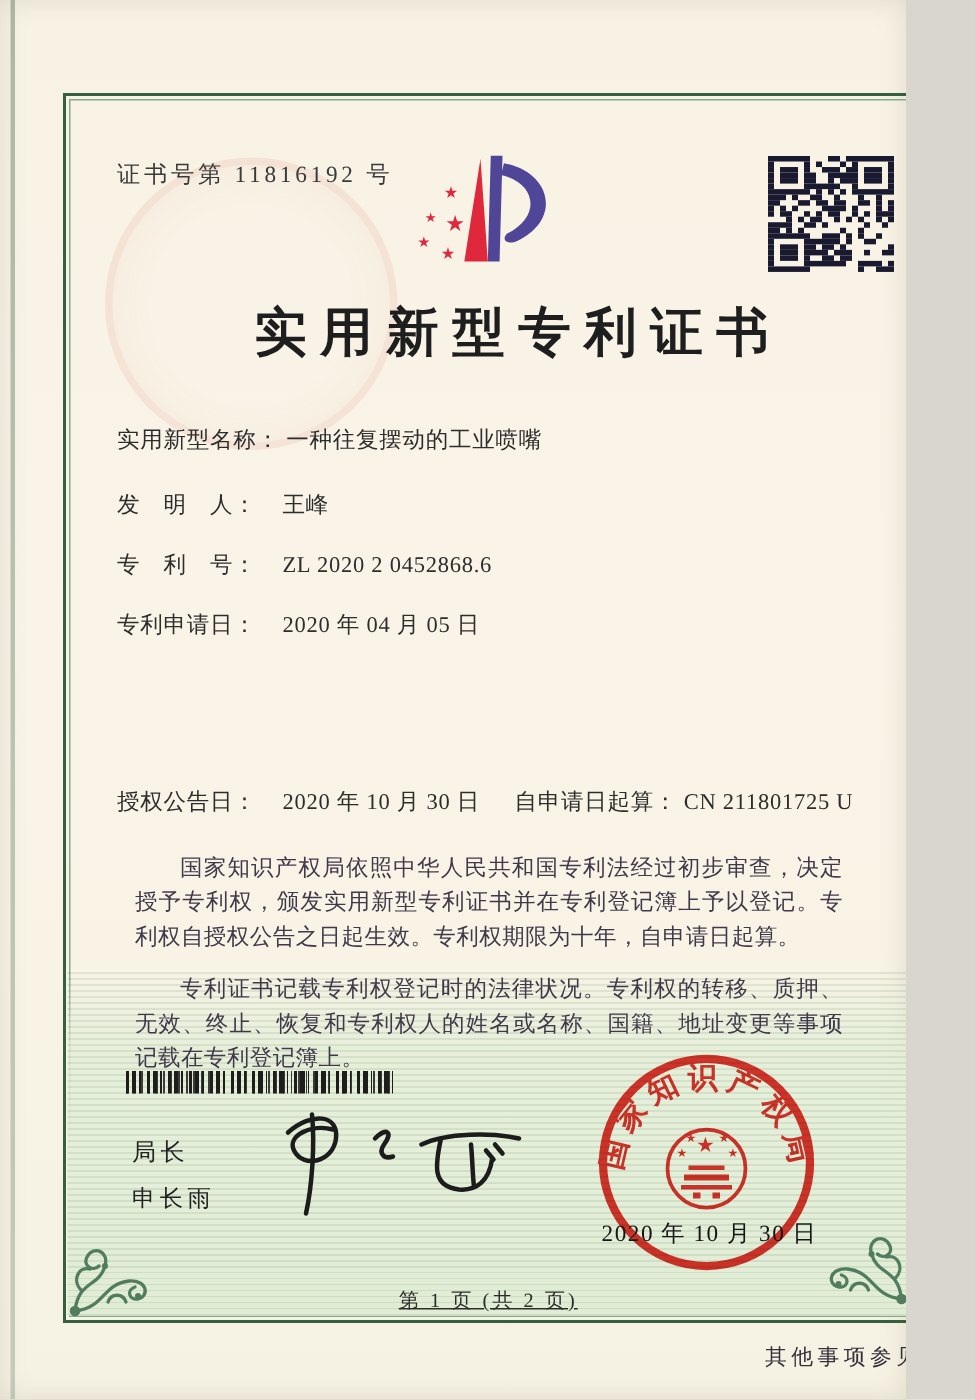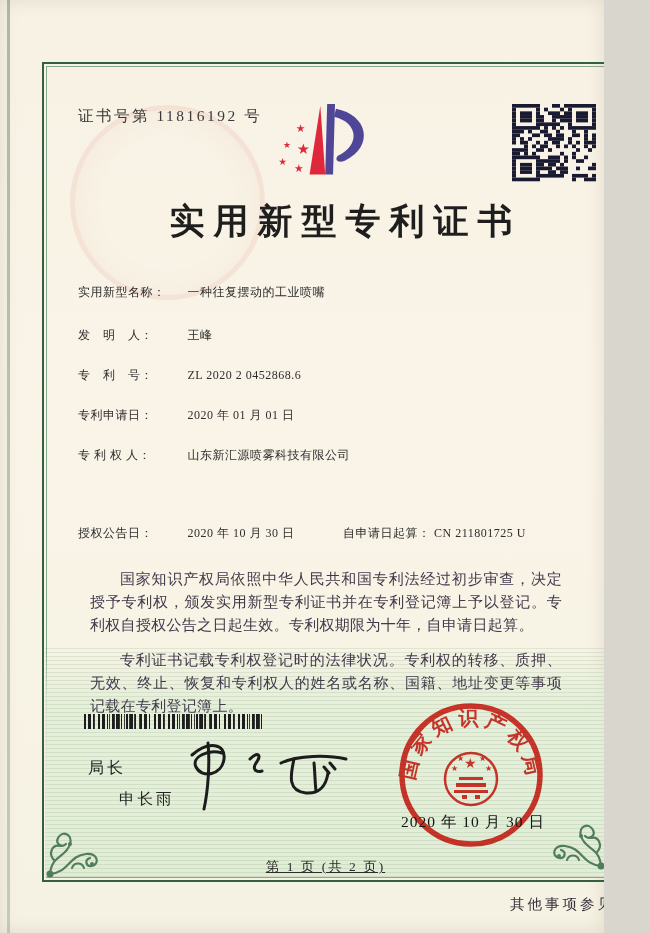--- a/index.html
+++ b/index.html
@@ -44,39 +44,39 @@
     font-size:15.5px;letter-spacing:2.5px;color:#3a3a3a;
   }
   .logo{position:absolute;left:276px;top:100px;}
   .qr{position:absolute;left:512px;top:104px;}
   .title{
     position:absolute;left:42px;top:198px;width:567px;text-align:center;
     font-size:35px;font-weight:700;letter-spacing:9px;color:#1e1e1e;margin-left:20px;
   }
   .field-row{
     position:absolute;left:78px;width:510px;
-    font-size:12px;color:#2d2d2d;letter-spacing:.5px;white-space:nowrap;
+    font-size:15px;color:#2d2d2d;letter-spacing:.5px;white-space:nowrap;
   }
   .field-label{display:inline-block;min-width:106px;color:#2d2d2d;}
   .field-value{color:#2d2d2d;}
   .row2{position:absolute;left:265px;top:0;}
   .paras{
     position:absolute;left:78px;top:556px;width:496px;
     font-size:15px;line-height:23px;color:#40394a;letter-spacing:.3px;
     text-align:justify;
   }
   .paras p{margin:12px;text-indent:2em;}
   .barcode{
     position:absolute;left:84px;top:714px;width:178px;height:15px;
     background:
       repeating-linear-gradient(90deg,#1d1d1d 0 2px,transparent 2px 4px,#1d1d1d 4px 7px,transparent 7px 9px,#1d1d1d 9px 10px,transparent 10px 14px),
       repeating-linear-gradient(90deg,rgba(29,29,29,.85) 0 1px,transparent 1px 5px);
   }
   .director-title{position:absolute;left:88px;top:758px;font-size:16px;letter-spacing:3px;color:#222;}
-  .director-name{position:absolute;left:88px;top:789px;font-size:15.5px;letter-spacing:3px;color:#222;margin-left:31px;}
+  .director-name{position:absolute;left:88px;top:789px;font-size:15.5px;letter-spacing:3px;color:#222;}
   .sig{position:absolute;left:178px;top:733px;}
   .seal{position:absolute;left:396px;top:699px;opacity:.92;mix-blend-mode:multiply;}
   .seal-date{
     position:absolute;left:401px;top:812px;font-size:15.5px;color:#151515;letter-spacing:1px;
   }
   .page-num{
     position:absolute;left:42px;top:858px;width:567px;text-align:center;
     font-size:13.5px;color:#2c2c2c;letter-spacing:2px;text-decoration:underline;
   }
   .back-note{
@@ -364,25 +364,21 @@
   <div class="field-row" style="top:327px">
     <span class="field-label">发　明　人：</span>
     <span class="field-value">王峰</span>
   </div>
   <div class="field-row" style="top:367px">
     <span class="field-label">专　利　号：</span>
     <span class="field-value">ZL 2020 2 0452868.6</span>
   </div>
   <div class="field-row" style="top:407px">
     <span class="field-label">专利申请日：</span>
-    <span class="field-value">2020 年 01 月 01 日</span>
-  </div>
-  <div class="field-row" style="top:447px">
-    <span class="field-label">专 利 权 人：</span>
-    <span class="field-value">山东新汇源喷雾科技有限公司</span>
+    <span class="field-value">2020 年 04 月 05 日</span>
   </div>
   <div class="field-row" style="top:525px">
     <span class="field-label">授权公告日：</span>
     <span class="field-value">2020 年 10 月 30 日</span>
     <span class="row2">
       <span class="field-label" style="min-width:0">自申请日起算：</span>
       <span class="field-value">CN 211801725 U</span>
     </span>
   </div>
 

